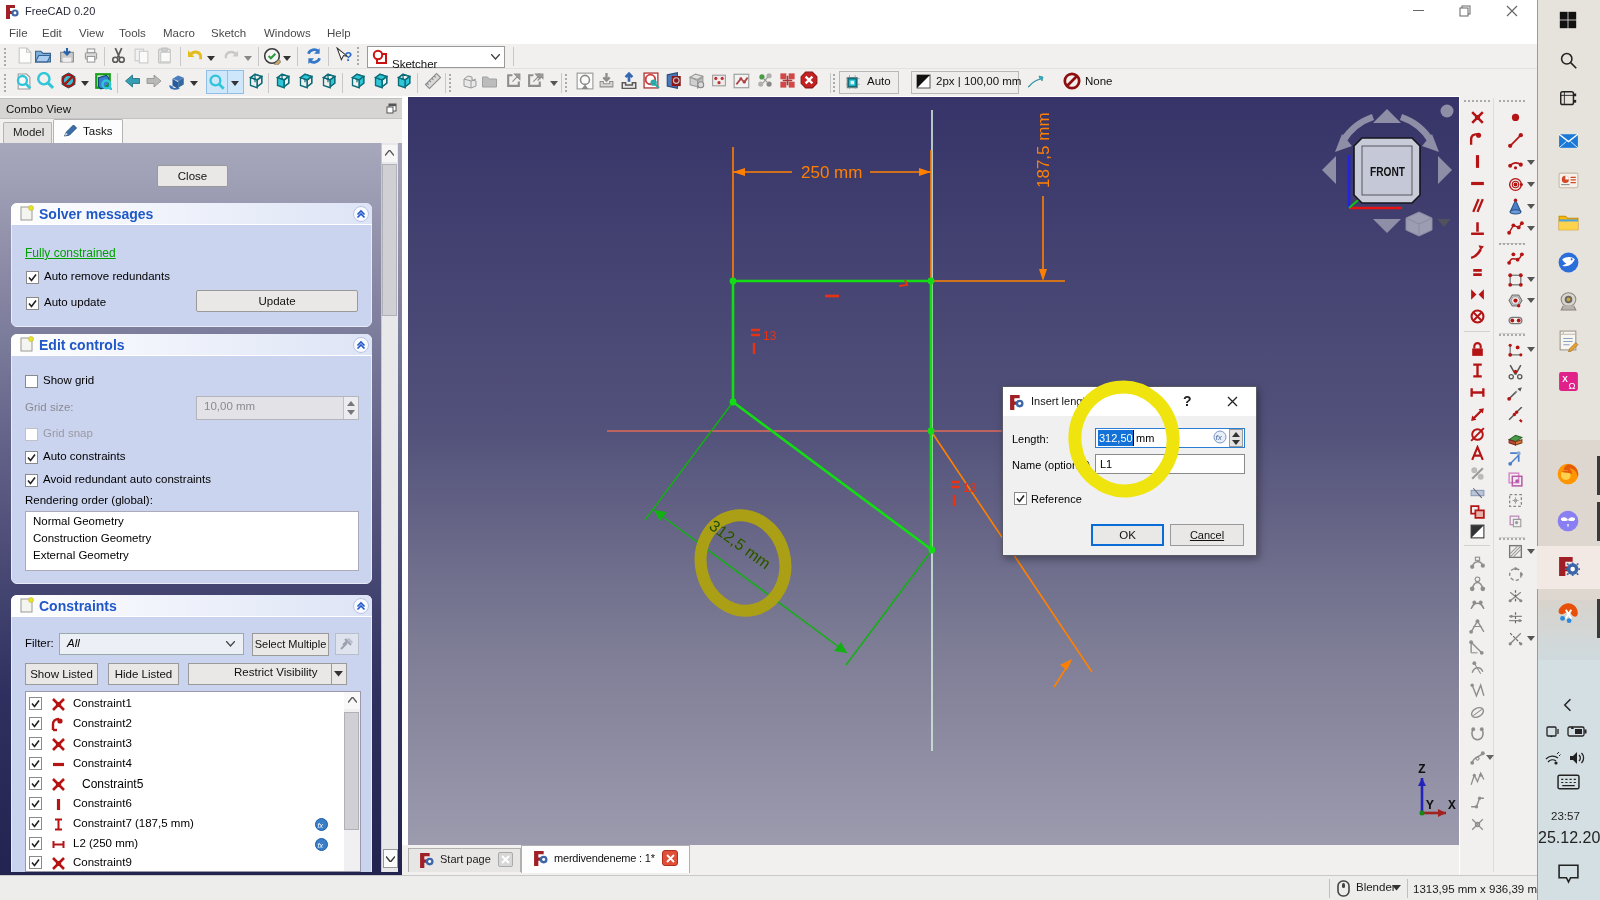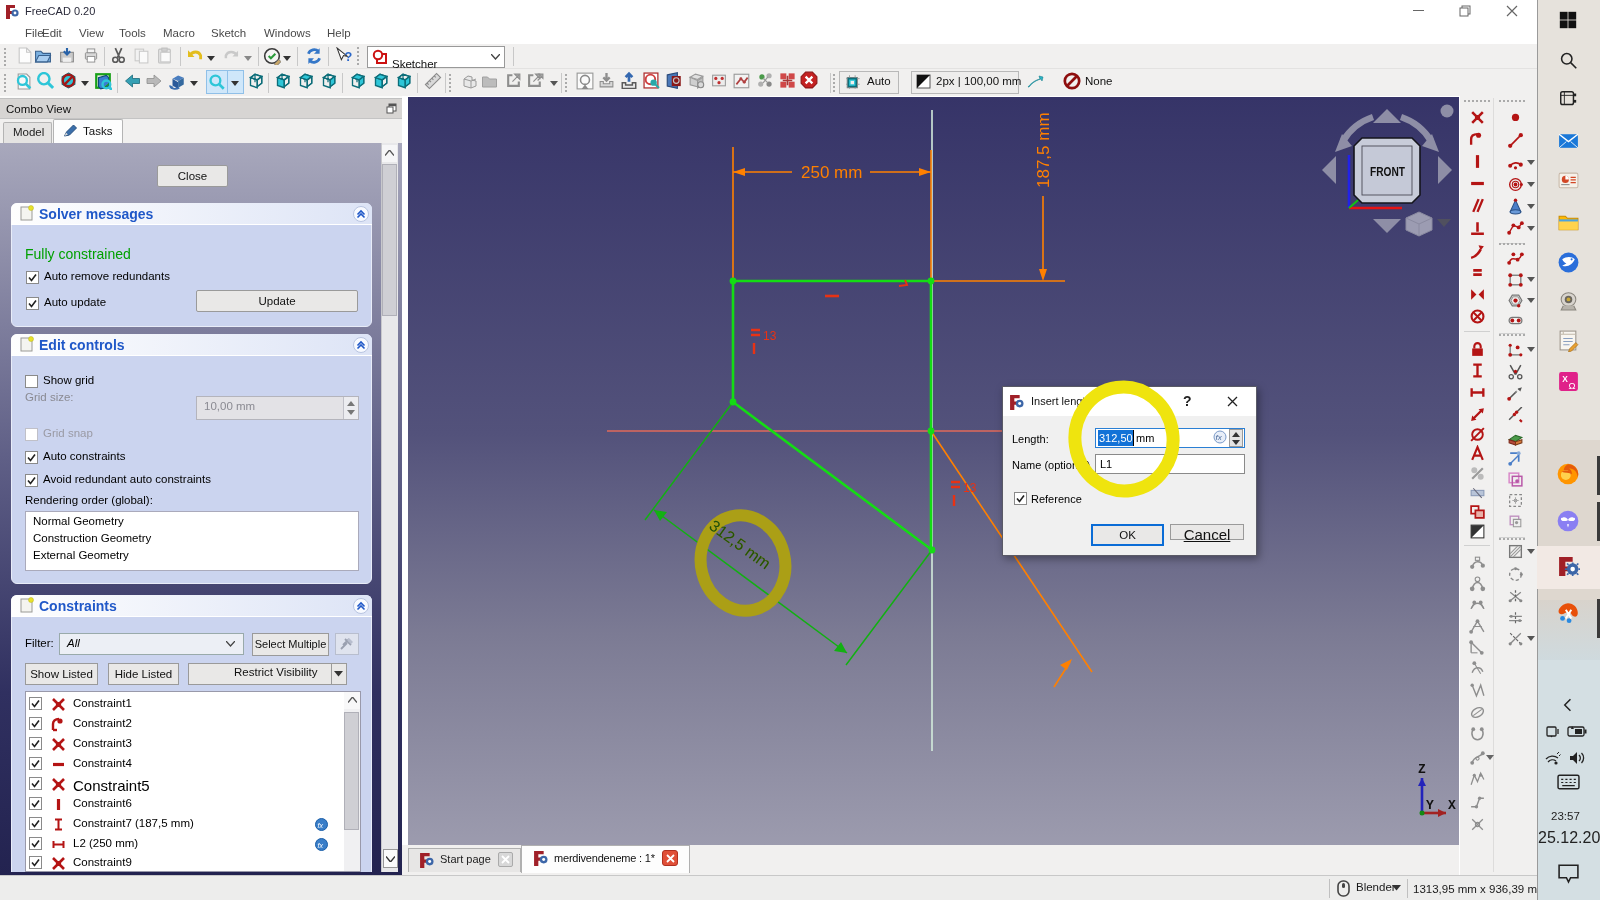--- a/index.html
+++ b/index.html
@@ -18,21 +18,21 @@
 <div class="abs" style="left:1413px;top:10px;width:11px;height:1px;background:#666;"></div>
 <svg class="abs" style="left:1459px;top:5px" width="12" height="12" viewBox="0 0 12 12">
       <rect x="3" y="1" width="8" height="8" fill="none" stroke="#666"></rect>
       <rect x="1" y="3" width="8" height="8" fill="#fff" stroke="#666"></rect>
     </svg>
 <svg class="abs" style="left:1506px;top:5px" width="12" height="12" viewBox="0 0 12 12">
       <path d="M1 1L11 11M11 1L1 11" stroke="#666" stroke-width="1.2"></path>
     </svg>
 </div>
 <div class="abs" style="left:0;top:22px;width:1537px;height:22px;background:#ffffff;font-size:11.5px;color:#4a4a4a;">
-<span class="abs" style="left:25px;top:5px;text-align:center;">File</span>
+<span class="abs" style="left:9px;top:5px;text-align:center;">File</span>
 <span class="abs" style="left:42px;top:5px;">Edit</span>
 <span class="abs" style="left:79px;top:5px;">View</span>
 <span class="abs" style="left:119px;top:5px;">Tools</span>
 <span class="abs" style="left:163px;top:5px;">Macro</span>
 <span class="abs" style="left:211px;top:5px;">Sketch</span>
 <span class="abs" style="left:264px;top:5px;">Windows</span>
 <span class="abs" style="left:327px;top:5px;">Help</span>
 </div>
 <div class="abs" style="left:0;top:44px;width:1537px;height:25px;background:#f1f0ef;border-bottom:1px solid #e3e2e1;"></div>
 <div class="abs" style="left:4px;top:48px;width:2px;height:18px;background-image:repeating-linear-gradient(#aaa 0 2px,transparent 2px 4px);"></div>
@@ -357,21 +357,21 @@
     <svg class="abs" style="left:9px;top:2px" width="15" height="17" viewBox="0 0 15 17">
       <rect x="1" y="2" width="11" height="13" fill="#f4f4f0" stroke="#9a9a96"></rect>
       <circle cx="11" cy="3" r="2.5" fill="#e8e22a" stroke="#b8b226" stroke-width="0.5"></circle>
     </svg>
     <span class="abs" style="left:28px;top:3px;font-size:14px;font-weight:bold;color:#2058c8;">Solver messages</span>
     <svg class="abs" style="left:342px;top:3px" width="16" height="16" viewBox="0 0 16 16">
       <circle cx="8" cy="8" r="7.5" fill="#f8faff" stroke="#b8c4e0"></circle>
       <path d="M4.5 8.5L8 5l3.5 3.5M4.5 11.5L8 8l3.5 3.5" fill="none" stroke="#2058c8" stroke-width="1.6"></path>
     </svg>
   </div>
-<span class="abs" style="left:25px;top:246px;font-size:14px;color:#00a000;">Fully constrained</span>
+<span class="abs" style="left:25px;top:246px;font-size:12px;color:#00a000;text-decoration:underline;">Fully constrained</span>
 <div class="abs" style="left:26px;top:271px;width:13px;height:13px;background:#fff;border:1px solid #8a8a8a;"></div>
 <svg class="abs" style="left:27px;top:272px" width="11" height="11" viewBox="0 0 11 11">
     <path d="M2 5.5l2.5 3L9 2.5" fill="none" stroke="#222" stroke-width="1.6"></path>
   </svg>
 <span class="abs" style="left:44px;top:270px;font-size:11.5px;color:#000;">Auto remove redundants</span>
 <div class="abs" style="left:26px;top:297px;width:13px;height:13px;background:#fff;border:1px solid #8a8a8a;"></div>
 <svg class="abs" style="left:27px;top:298px" width="11" height="11" viewBox="0 0 11 11">
     <path d="M2 5.5l2.5 3L9 2.5" fill="none" stroke="#222" stroke-width="1.6"></path>
   </svg>
 <span class="abs" style="left:44px;top:296px;font-size:11.5px;color:#000;">Auto update</span>
@@ -383,21 +383,21 @@
       <circle cx="11" cy="3" r="2.5" fill="#e8e22a" stroke="#b8b226" stroke-width="0.5"></circle>
     </svg>
     <span class="abs" style="left:28px;top:3px;font-size:14px;font-weight:bold;color:#2058c8;">Edit controls</span>
     <svg class="abs" style="left:342px;top:3px" width="16" height="16" viewBox="0 0 16 16">
       <circle cx="8" cy="8" r="7.5" fill="#f8faff" stroke="#b8c4e0"></circle>
       <path d="M4.5 8.5L8 5l3.5 3.5M4.5 11.5L8 8l3.5 3.5" fill="none" stroke="#2058c8" stroke-width="1.6"></path>
     </svg>
   </div>
 <div class="abs" style="left:25px;top:375px;width:13px;height:13px;background:#fff;border:1px solid #8a8a8a;"></div>
 <span class="abs" style="left:43px;top:374px;font-size:11.5px;color:#000;">Show grid</span>
-<span class="abs" style="left:25px;top:391px;font-size:11.5px;color:#8a8a92;">Grid size:</span>
+<span class="abs" style="left:25px;top:401px;font-size:11.5px;color:#8a8a92;">Grid size:</span>
 <div class="abs" style="left:196px;top:396px;width:163px;height:24px;background:#e3e2e6;border:1px solid #b4b4bc;"></div>
 <span class="abs" style="left:204px;top:400px;font-size:11.5px;color:#8a8a92;">10,00 mm</span>
 <div class="abs" style="left:343px;top:397px;width:15px;height:22px;background:#ececf0;border-left:1px solid #c0c0c8;"></div>
 <svg class="abs" style="left:347px;top:401px" width="8" height="5" viewBox="0 0 8 5">
     <path d="M0 5h8L4 0z" fill="#777"></path>
   </svg>
 <svg class="abs" style="left:347px;top:410px" width="8" height="5" viewBox="0 0 8 5">
     <path d="M0 0h8L4 5z" fill="#777"></path>
   </svg>
 <div class="abs" style="left:25px;top:428px;width:13px;height:13px;background:#fff;border:1px solid #c0c0c8;"></div>
@@ -488,21 +488,21 @@
   </svg>
 <span class="abs" style="left:73px;top:757px;font-size:11.5px;color:#000;">Constraint4</span>
 <div class="abs" style="left:29px;top:777px;width:13px;height:13px;background:#fff;border:1px solid #8a8a8a;"></div>
 <svg class="abs" style="left:30px;top:778px" width="11" height="11" viewBox="0 0 11 11">
     <path d="M2 5.5l2.5 3L9 2.5" fill="none" stroke="#222" stroke-width="1.6"></path>
   </svg>
 <svg class="abs" style="left:51px;top:777px" width="15" height="15" viewBox="0 0 15 15">
     <path d="M2 2l11 11M13 2L2 13" stroke="#b41414" stroke-width="2.6"></path>
     <circle cx="7.5" cy="7.5" r="2.6" fill="#b41414"></circle>
   </svg>
-<span class="abs" style="left:73px;top:777px;font-size:15px;color:#000;">Constraint5</span>
+<span class="abs" style="left:82px;top:777px;font-size:12px;color:#000;">Constraint5</span>
 <div class="abs" style="left:29px;top:797px;width:13px;height:13px;background:#fff;border:1px solid #8a8a8a;"></div>
 <svg class="abs" style="left:30px;top:798px" width="11" height="11" viewBox="0 0 11 11">
     <path d="M2 5.5l2.5 3L9 2.5" fill="none" stroke="#222" stroke-width="1.6"></path>
   </svg>
 <svg class="abs" style="left:51px;top:797px" width="15" height="15" viewBox="0 0 15 15">
     <path d="M7.5 2v11" stroke="#b41414" stroke-width="3.2"></path>
   </svg>
 <span class="abs" style="left:73px;top:797px;font-size:11.5px;color:#000;">Constraint6</span>
 <div class="abs" style="left:29px;top:817px;width:13px;height:13px;background:#fff;border:1px solid #8a8a8a;"></div>
 <svg class="abs" style="left:30px;top:818px" width="11" height="11" viewBox="0 0 11 11">
@@ -666,21 +666,21 @@
   </svg>
 <span class="abs" style="left:1012px;top:459px;font-size:11px;color:#000;">Name (optional)</span>
 <div class="abs" style="left:1095px;top:454px;width:150px;height:20px;background:#fff;border:1px solid #8a8a8a;"></div>
 <span class="abs" style="left:1100px;top:458px;font-size:11px;color:#000;">L1</span>
 <div class="abs" style="left:1014px;top:492px;width:13px;height:13px;background:#fff;border:1px solid #8a8a8a;"></div>
 <svg class="abs" style="left:1015px;top:493px" width="11" height="11" viewBox="0 0 11 11">
     <path d="M2 5.5l2.5 3L9 2.5" fill="none" stroke="#222" stroke-width="1.6"></path>
   </svg>
 <span class="abs" style="left:1031px;top:493px;font-size:11px;color:#000;">Reference</span>
 <div class="abs" style="left:1091px;top:524px;width:73px;height:22px;background:#e9e8e7;border:2px solid #0a6cd6;text-align:center;font-size:11.5px;color:#111;line-height:18px;">OK</div>
-<div class="abs" style="left:1170px;top:524px;width:74px;height:16px;background:#e9e8e7;border:1px solid #9a9a9a;text-align:center;font-size:15px;color:#111;line-height:20px;text-decoration:underline;">Cancel</div>
+<div class="abs" style="left:1170px;top:524px;width:74px;height:22px;background:#e9e8e7;border:1px solid #9a9a9a;text-align:center;font-size:11px;color:#111;line-height:20px;text-decoration:underline;">Cancel</div>
 <svg class="abs" style="left:1060px;top:378px" width="130" height="130" viewBox="0 0 130 130">
     <ellipse cx="64" cy="61" rx="49" ry="52" fill="none" stroke="#efe40e" stroke-width="13" transform="rotate(-8 64 61)"></ellipse>
   </svg>
 <svg class="abs" style="left:690px;top:505px" width="110" height="120" viewBox="0 0 110 120">
     <ellipse cx="53" cy="58" rx="42" ry="48" fill="none" stroke="#ab9f16" stroke-width="12" transform="rotate(-14 53 58)"></ellipse>
   </svg>
 <svg class="abs" style="left:690px;top:505px" width="120" height="120" viewBox="0 0 120 120">
     <text x="18" y="23" font-size="16" fill="#20500a" font-family="Liberation Sans" transform="rotate(36 18 23)">312,5 mm</text>
   </svg>
 <div class="abs" style="left:1459px;top:96px;width:78px;height:779px;background:#f1f0ef;"></div>

